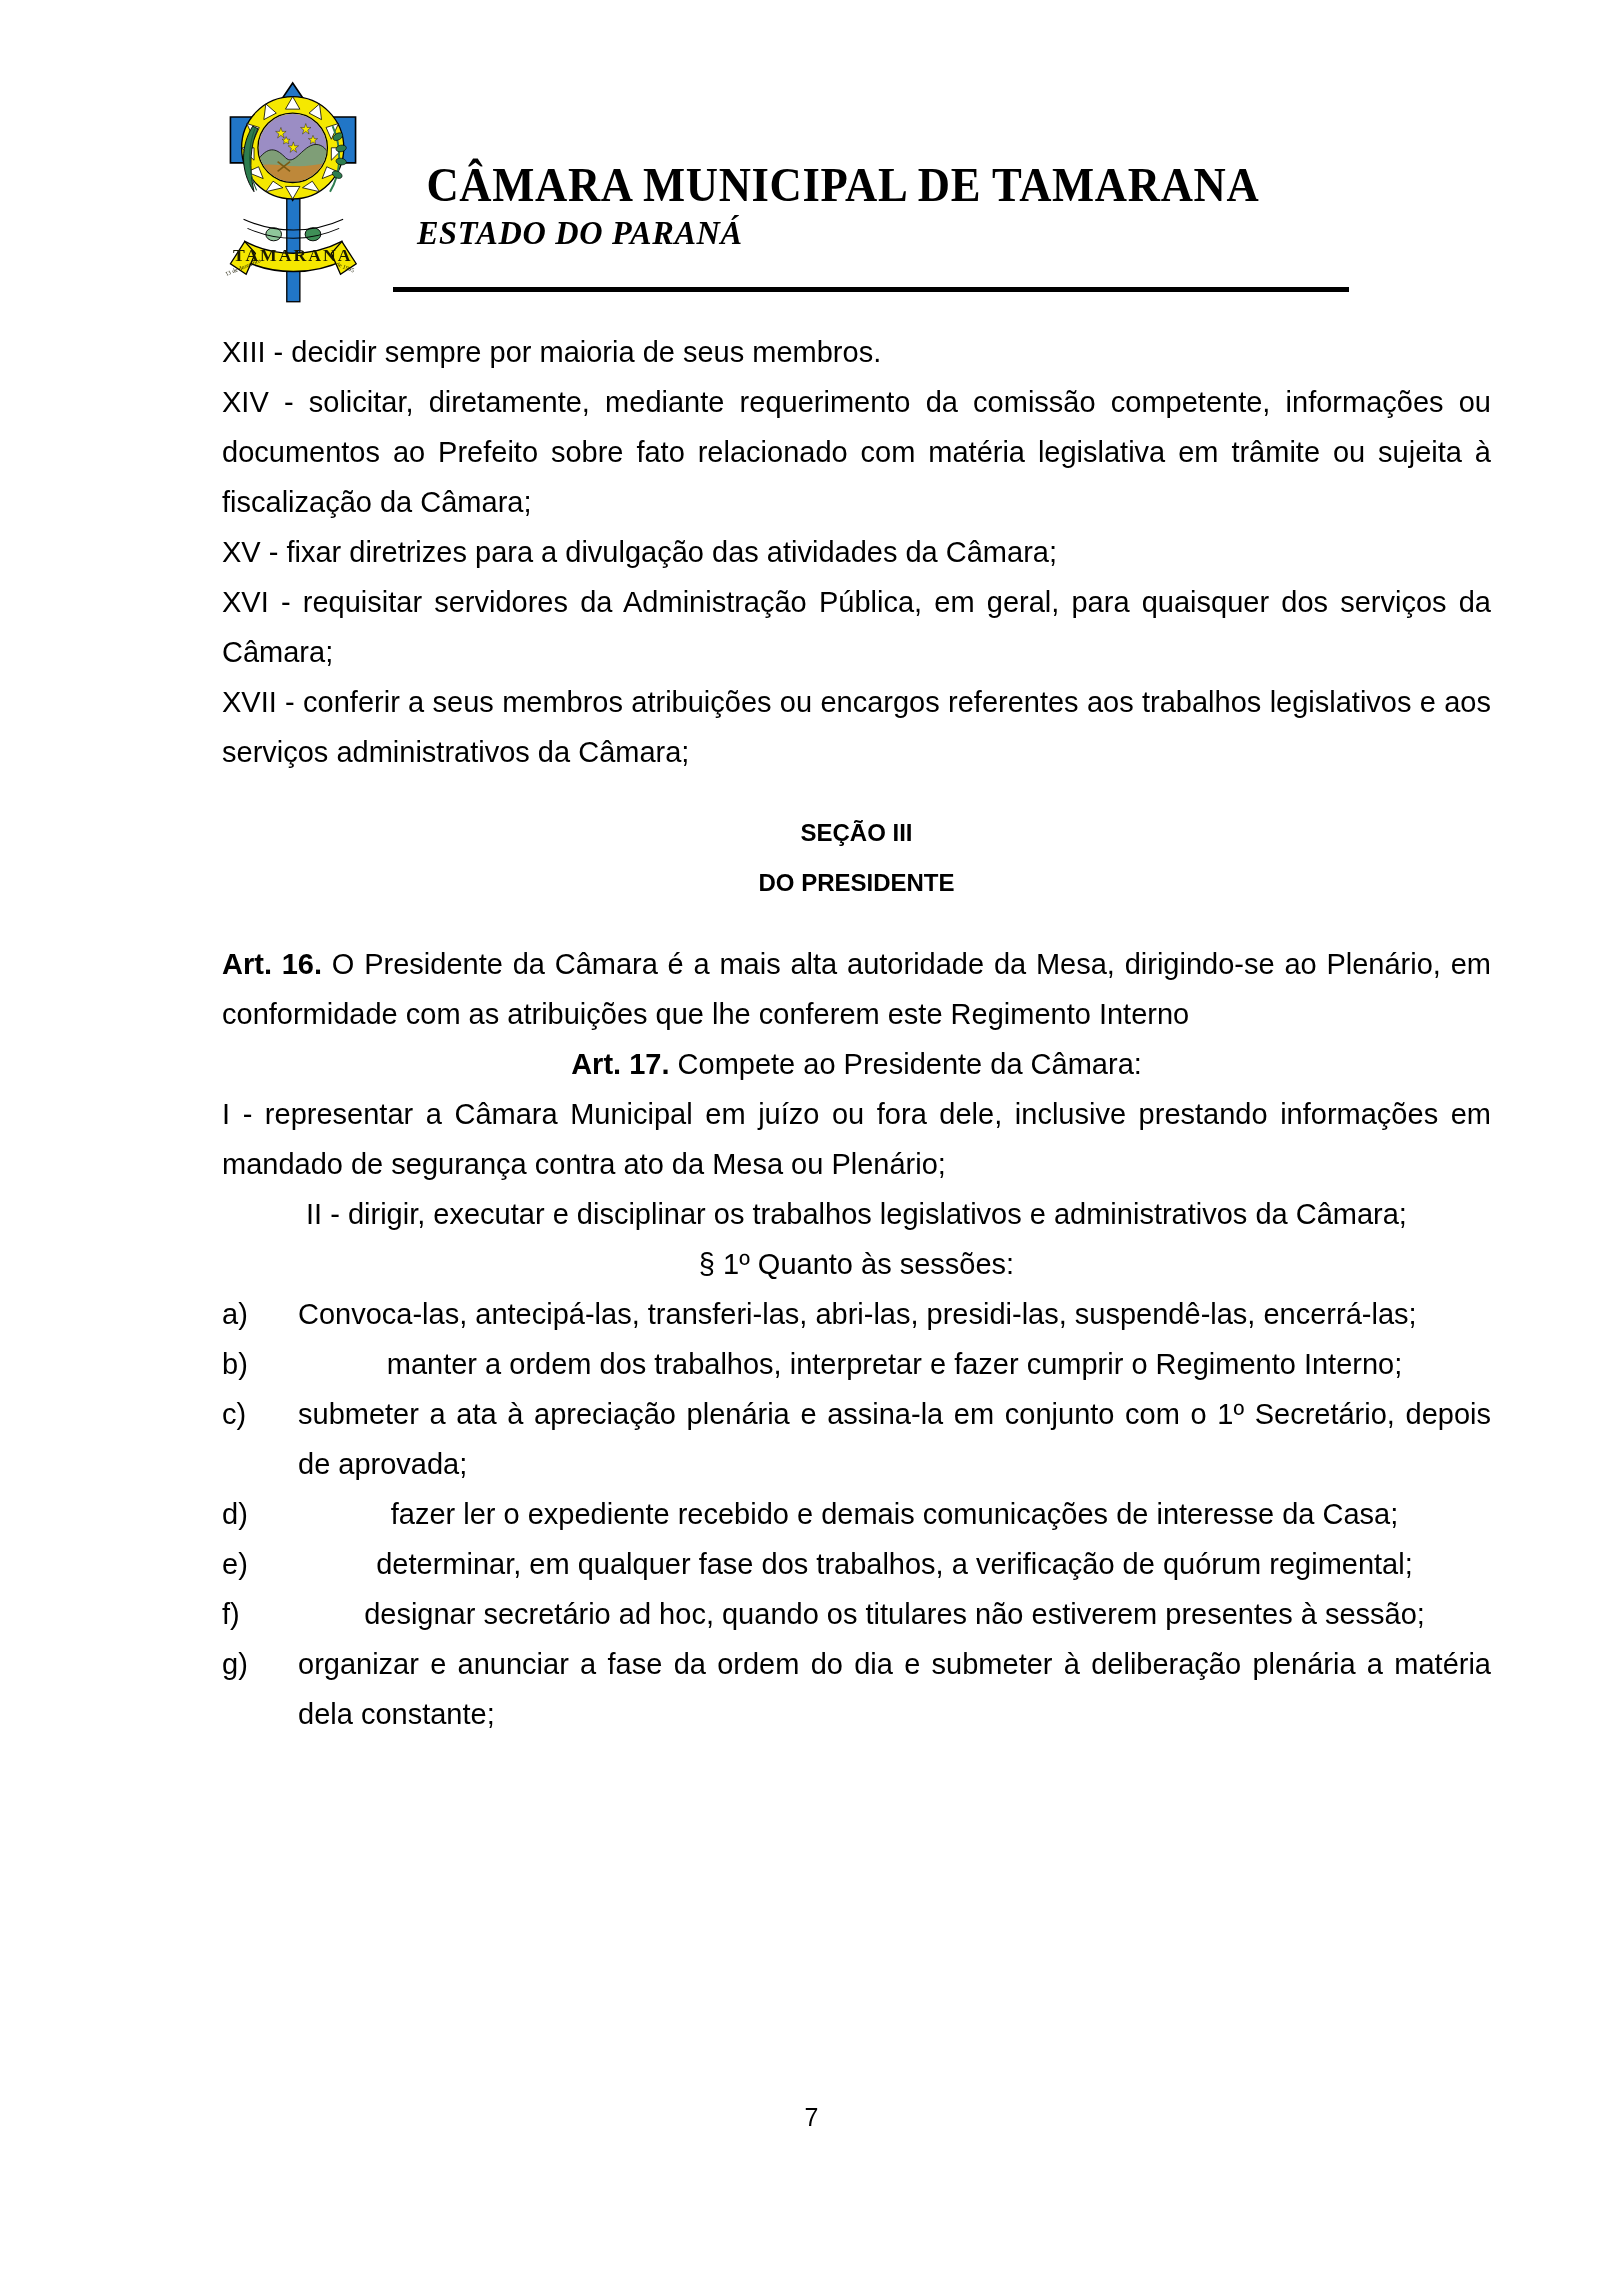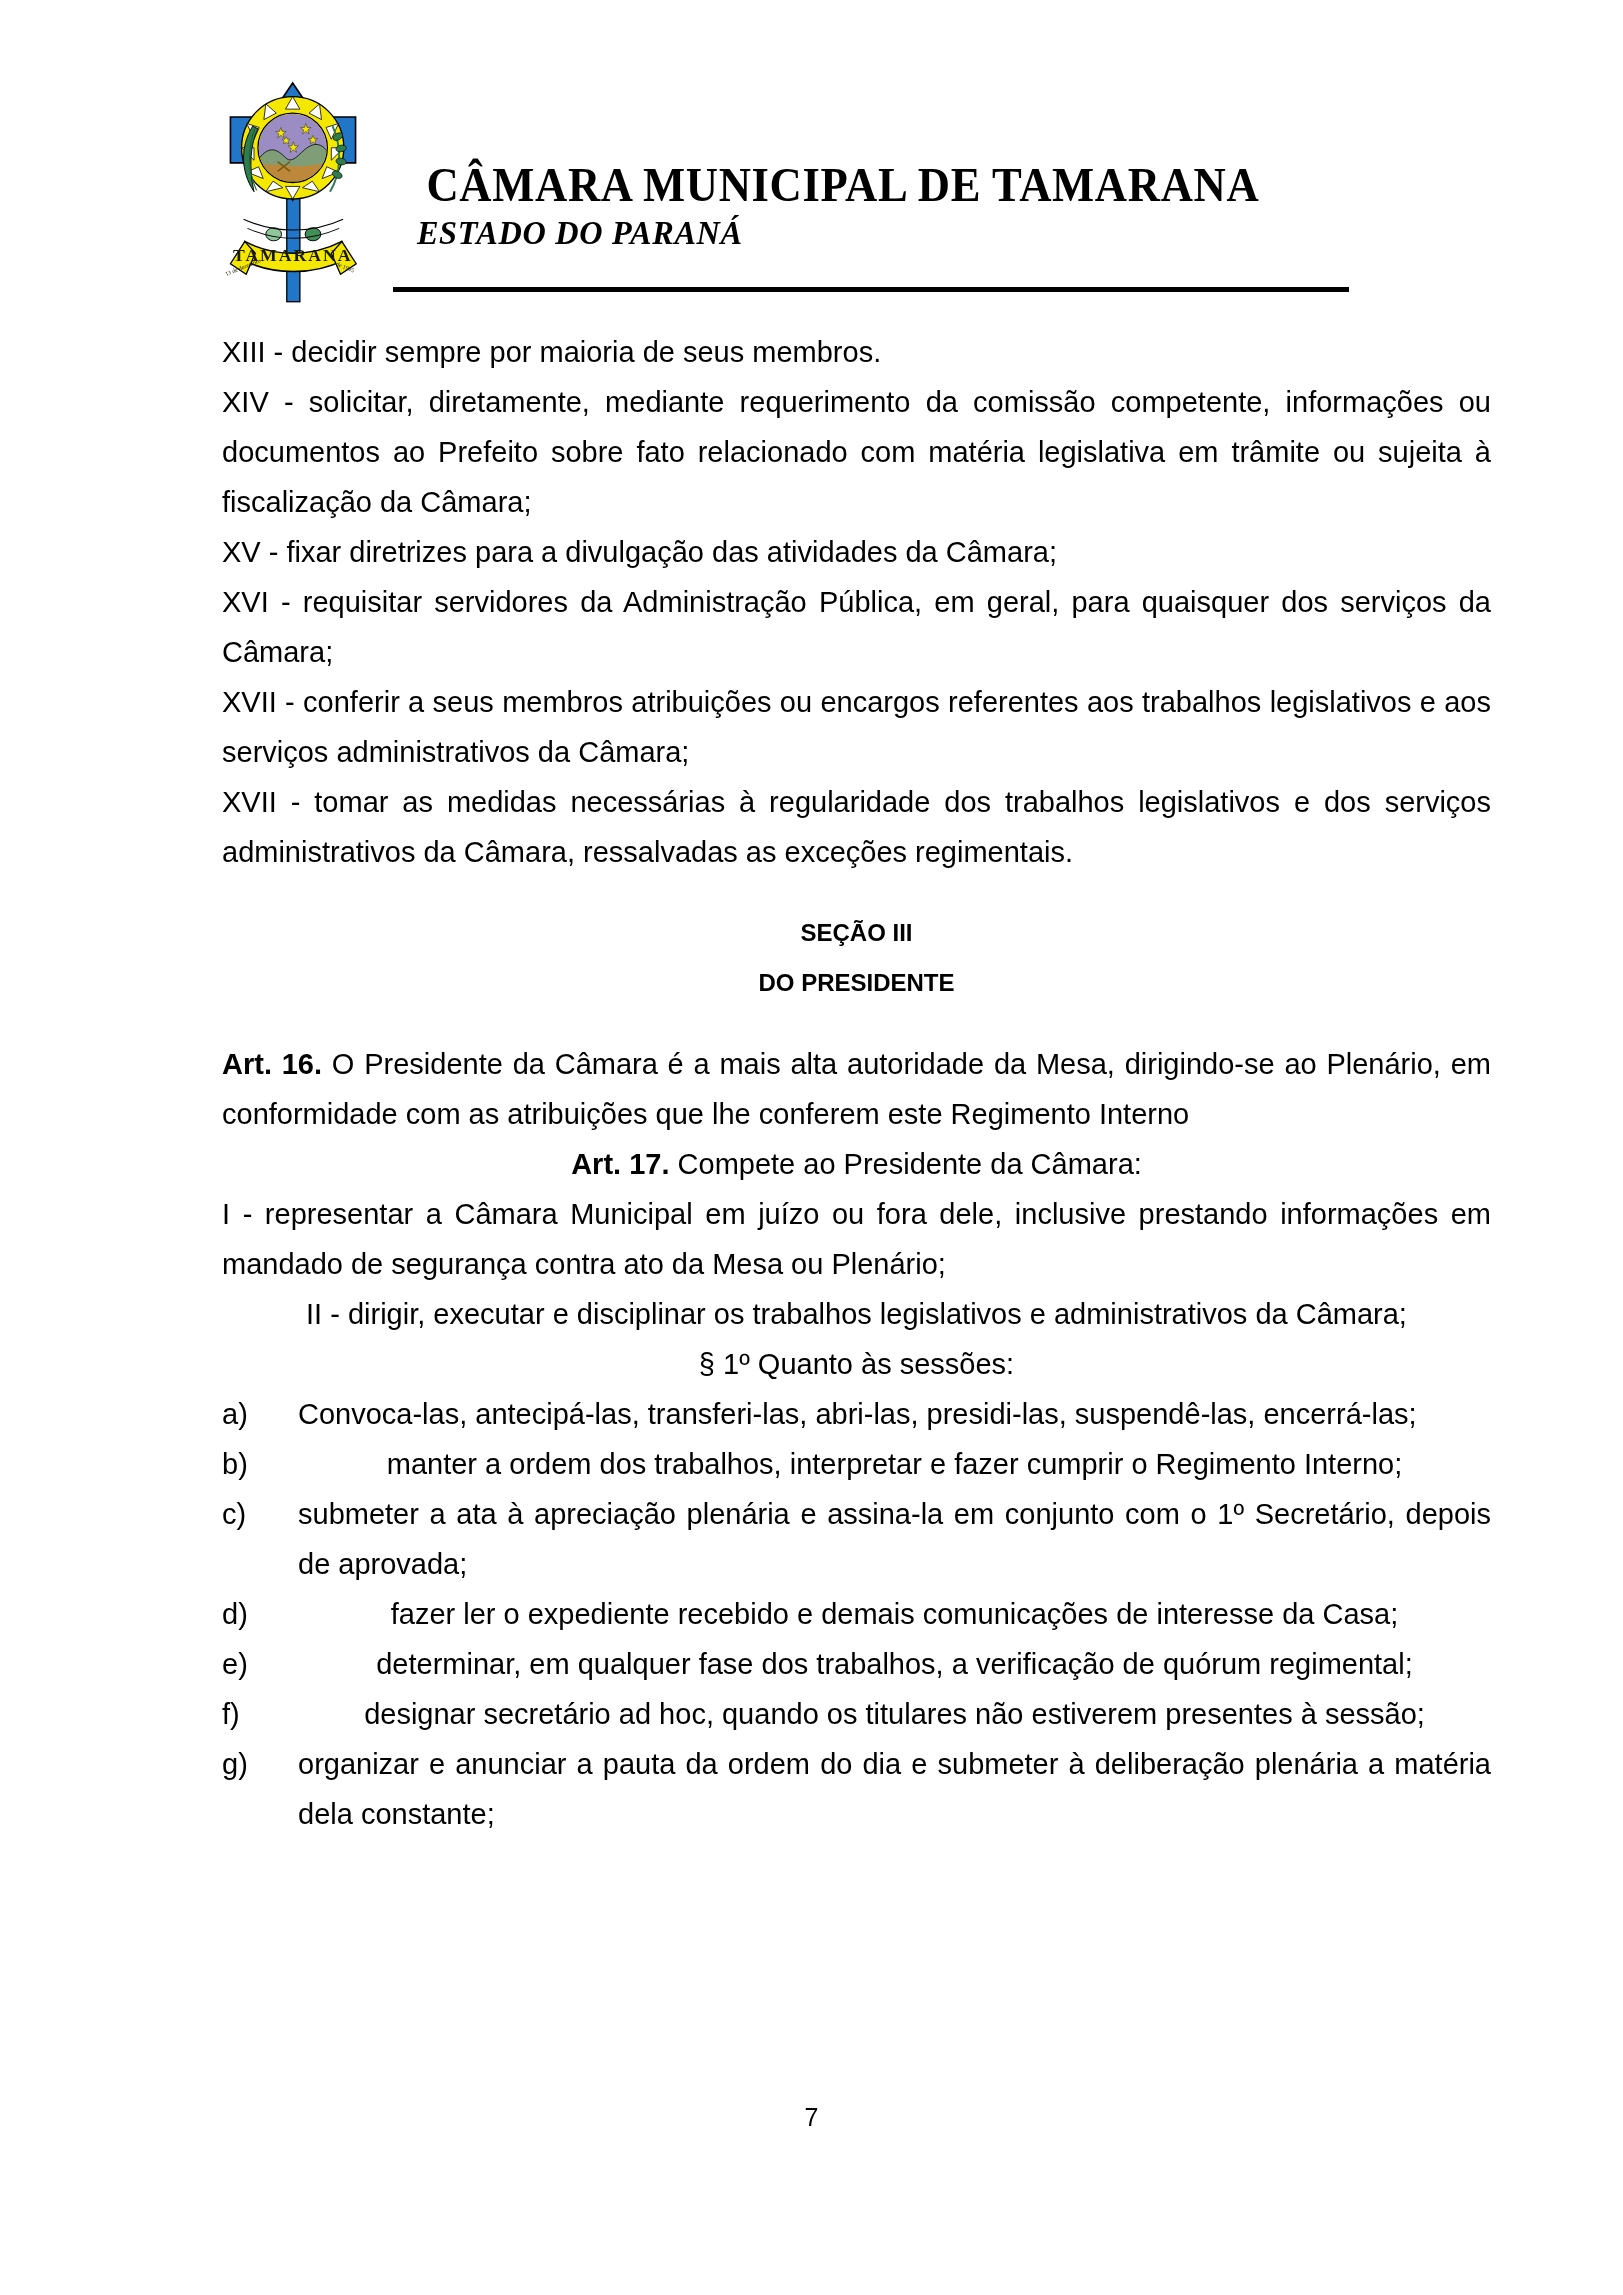--- a/index.html
+++ b/index.html
@@ -234,21 +234,20 @@
     <div class="header-rule"></div>
   </div>
 
   <div class="doc-body">
 
     <p class="para">XIII - decidir sempre por maioria de seus membros.</p>
     <p class="para">XIV - solicitar, diretamente, mediante requerimento da comissão competente, informações ou documentos ao Prefeito sobre fato relacionado com matéria legislativa em trâmite ou sujeita à fiscalização da Câmara;</p>
     <p class="para">XV - fixar diretrizes para a divulgação das atividades da Câmara;</p>
     <p class="para">XVI - requisitar servidores da Administração Pública, em geral, para quaisquer dos serviços da Câmara;</p>
     <p class="para">XVII - conferir a seus membros atribuições ou encargos referentes aos trabalhos legislativos e aos serviços administrativos da Câmara;</p>
-    <p class="para">XVII - tomar as medidas necessárias à regularidade dos trabalhos legislativos e dos serviços administrativos da Câmara, ressalvadas as exceções regimentais.</p>
 
     <div class="spacer-sm"></div>
 
     <p class="section-heading">SEÇÃO III</p>
     <p class="section-heading">DO PRESIDENTE</p>
 
     <div class="spacer-sm"></div>
 
     <p class="para"><b>Art. 16.</b><span> O Presidente da Câmara é a mais alta autoridade da Mesa, dirigindo-se ao Plenário, em conformidade com as atribuições que lhe conferem este Regimento Interno</span></p>
 
@@ -283,21 +282,21 @@
       <span class="ltext noj">determinar, em qualquer fase dos trabalhos, a verificação de quórum regimental;</span>
     </div>
 
     <div class="lettered">
       <span class="marker">f)</span>
       <span class="ltext noj">designar secretário ad hoc, quando os titulares não estiverem presentes à sessão;</span>
     </div>
 
     <div class="lettered">
       <span class="marker">g)</span>
-      <span class="ltext">organizar e anunciar a pauta da ordem do dia e submeter à deliberação plenária a matéria dela constante;</span>
+      <span class="ltext">organizar e anunciar a fase da ordem do dia e submeter à deliberação plenária a matéria dela constante;</span>
     </div>
 
   </div>
 
   <div class="page-number">7</div>
 
 </div>
 
 
 </body></html>

